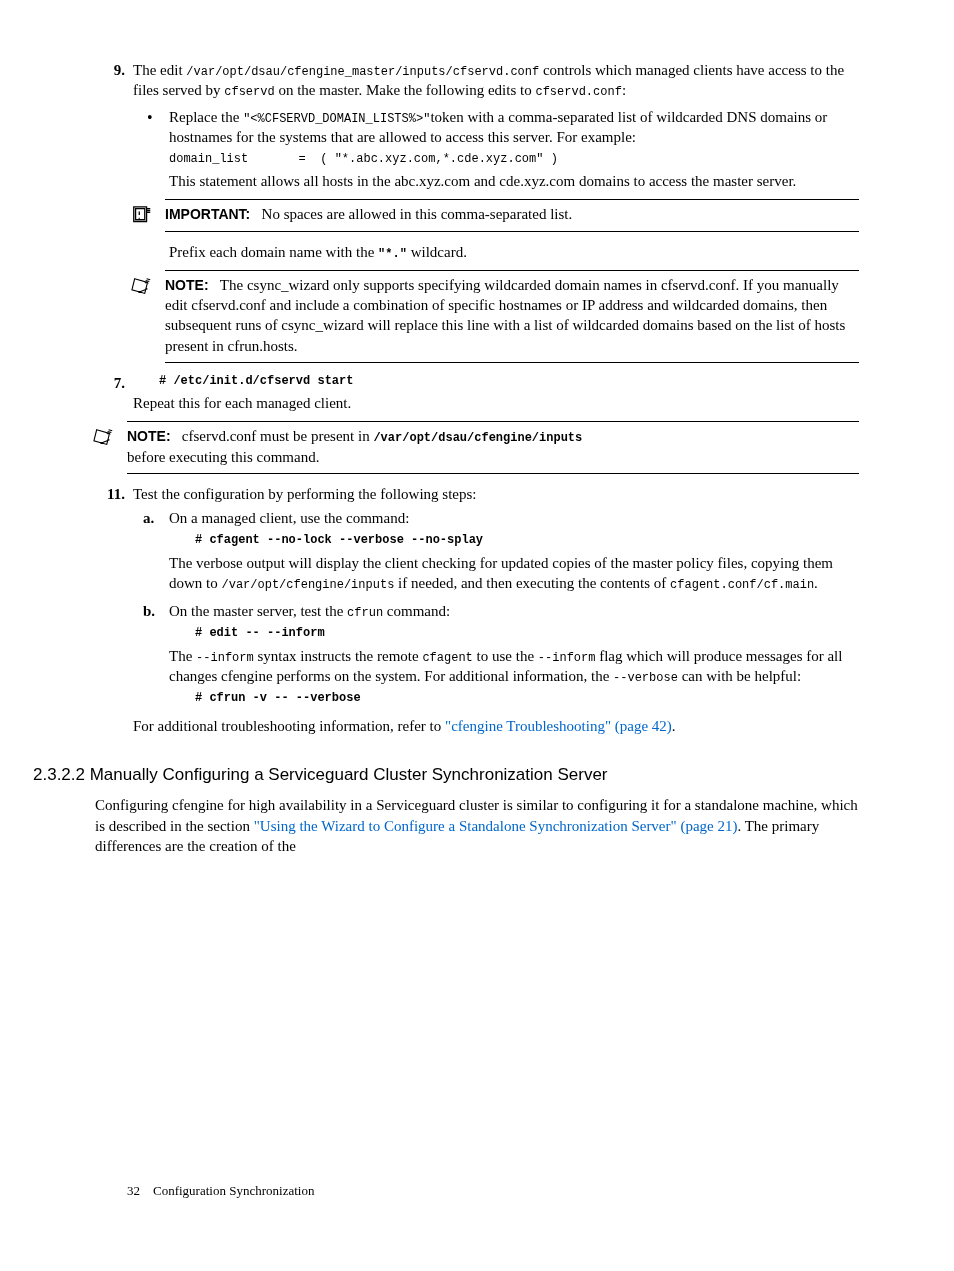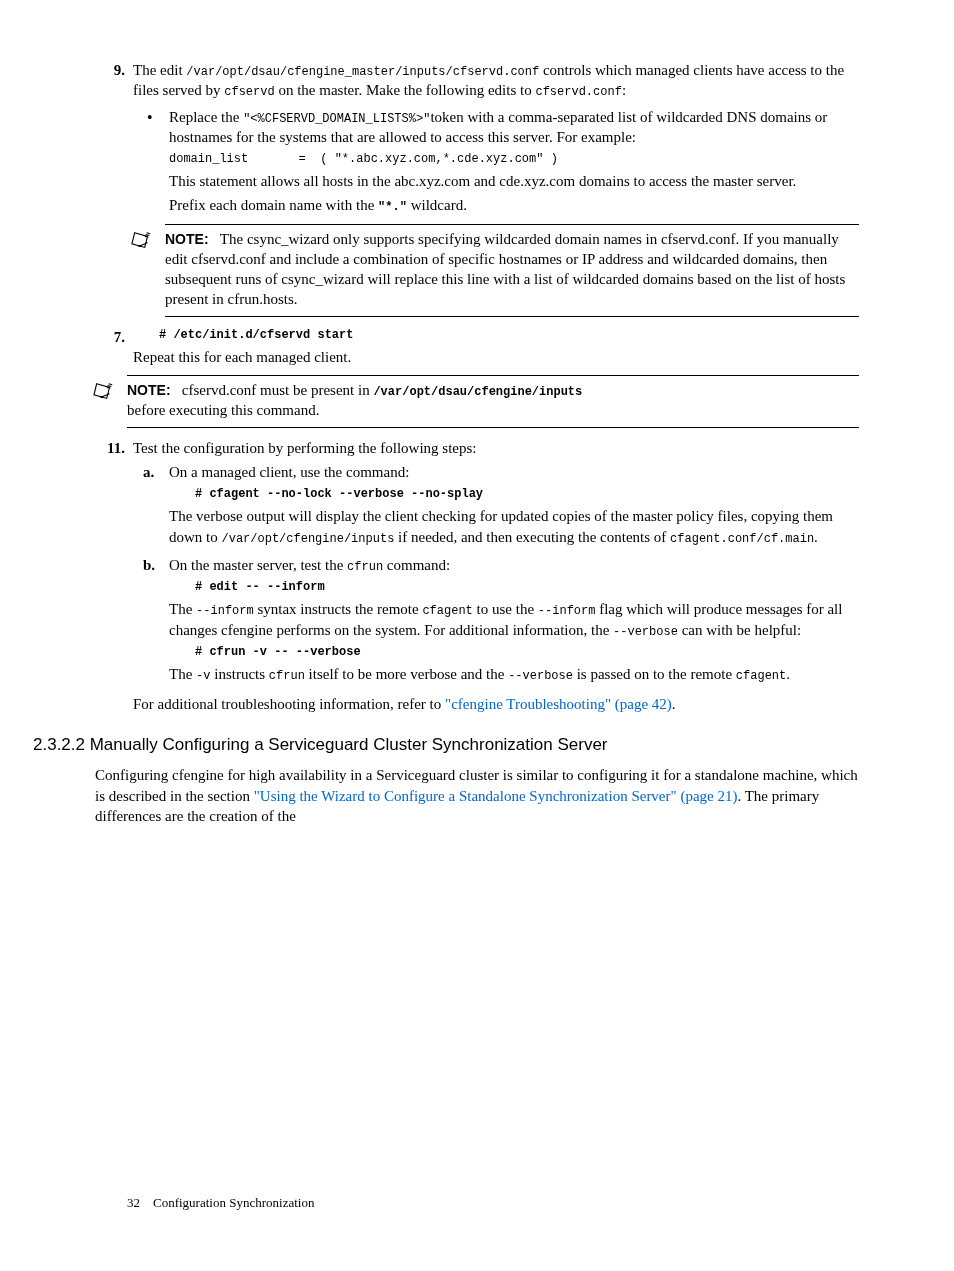--- a/index.html
+++ b/index.html
@@ -98,28 +98,28 @@
     left: -2px;
     top: 6px;
   }
   .inline-p {
     margin: 4px 0;
   }
   h3.section {
     font-family: Arial, Helvetica, sans-serif;
     font-weight: normal;
     font-size: 17px;
-    margin: 20px 0 8px -62px;
+    margin: 28px 0 8px -62px;
   }
   .link {
     color: #0066cc;
   }
   .footer {
     position: absolute;
-    bottom: 28px;
+    bottom: 40px;
     left: 32px;
     font-size: 13px;
   }
   .pagewrap { position: relative; min-height: 1180px; }
   .pre { white-space: pre; }
 </style>
 </head>
 <body>
 
 <div class="pagewrap">
@@ -133,20 +133,33 @@
     </div>
 
     <ul class="bulleted">
       <li>
         <div>
           <span>Replace the </span><span class="mono">"&lt;%CFSERVD_DOMAIN_LISTS%&gt;"</span><span>token with a comma-separated list of wildcarded DNS domains or hostnames for the systems that are allowed to access this server. For example:</span>
         </div>
         <div class="mono codeblock pre">domain_list       =  ( "*.abc.xyz.com,*.cde.xyz.com" )</div>
         <div class="inline-p">This statement allows all hosts in the abc.xyz.com and cde.xyz.com domains to access the master server.</div>
 
+        <div class="callout" style="margin-left:-36px;">
+          <span class="callout-icon">
+            <svg width="22" height="22" viewBox="0 0 24 24">
+                  <path d="M3 2h14v16H3z M5 4v12h10V4z M17 4h4M17 6h4M17 8h4 M9 7v4 M9 14v1" stroke="#000" stroke-width="1.4" fill="none"></path>
+                </svg>
+          </span>
+          <div class="callout-inner">
+            <hr class="hr-top">
+            <span class="callout-label">IMPORTANT:</span>
+            &nbsp;&nbsp;<span>No spaces are allowed in this comma-separated list.</span>
+            <hr class="hr-bot">
+          </div>
+        </div>
 
         <div class="inline-p">
           <span>Prefix each domain name with the </span><b class="mono">"*."</b><span> wildcard.</span>
         </div>
 
         <div class="callout" style="margin-left:-36px;">
           <span class="callout-icon">
             <svg width="22" height="22" viewBox="0 0 24 24">
                   <path d="M4 3l14 4-3 12-14-4z M17 3l4 1M16 5l4 1M15 7l4 1 M18 14l-10 4" stroke="#000" stroke-width="1.2" fill="none"></path>
                 </svg>
@@ -208,23 +221,20 @@
         </div>
         <div class="mono codeblock" style="margin-left:26px;">
           <b># edit -- --inform</b>
         </div>
         <div class="inline-p">
           <span>The </span><span class="mono">--inform</span><span> syntax instructs the remote </span><span class="mono">cfagent</span><span> to use the </span><span class="mono">--inform</span><span> flag which will produce messages for all changes cfengine performs on the system. For additional information, the </span><span class="mono">--verbose</span><span> can with be helpful:</span>
         </div>
         <div class="mono codeblock" style="margin-left:26px;">
           <b># cfrun -v -- --verbose</b>
         </div>
-        <div class="inline-p">
-          <span>The </span><span class="mono">-v</span><span> instructs </span><span class="mono">cfrun</span><span> itself to be more verbose and the </span><span class="mono">--verbose</span><span> is passed on to the remote </span><span class="mono">cfagent</span><span>.</span>
-        </div>
       </li>
     </ol>
 
     <div class="inline-p" style="margin-top:10px;">
       <span>For additional troubleshooting information, refer to </span><span class="link">"cfengine Troubleshooting" (page 42)</span><span>.</span>
     </div>
   </li>
 
 </ol>
 

